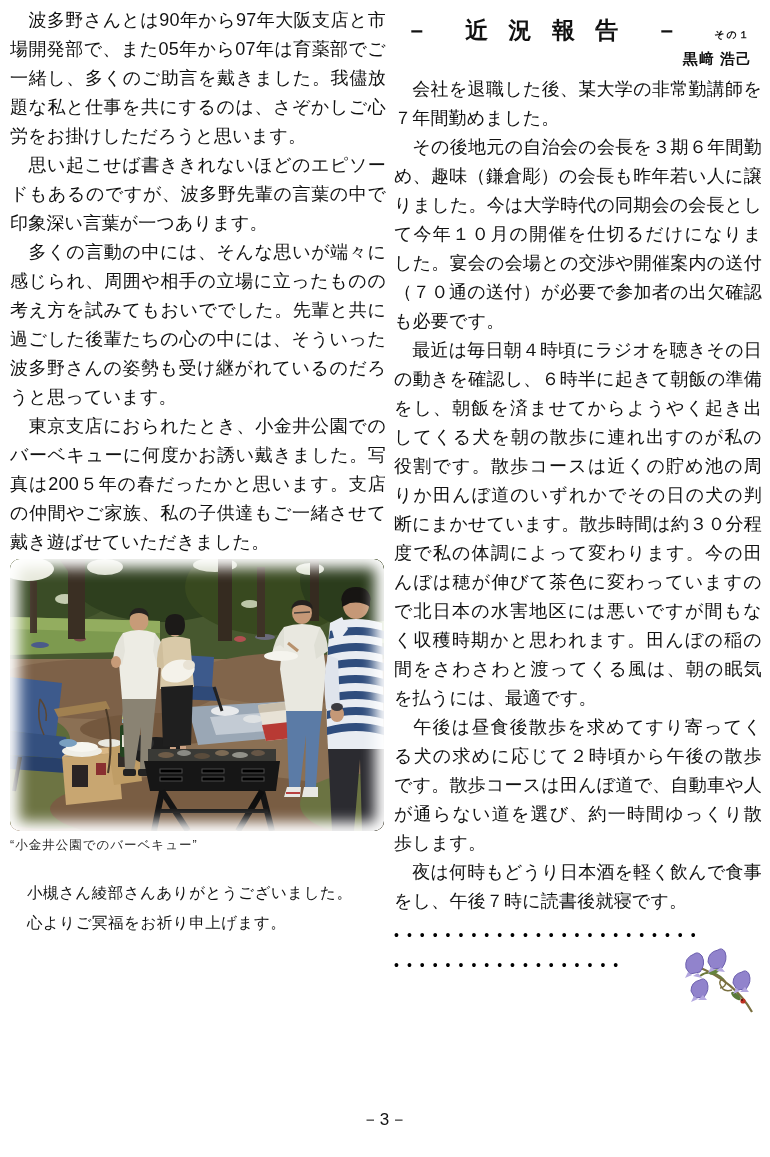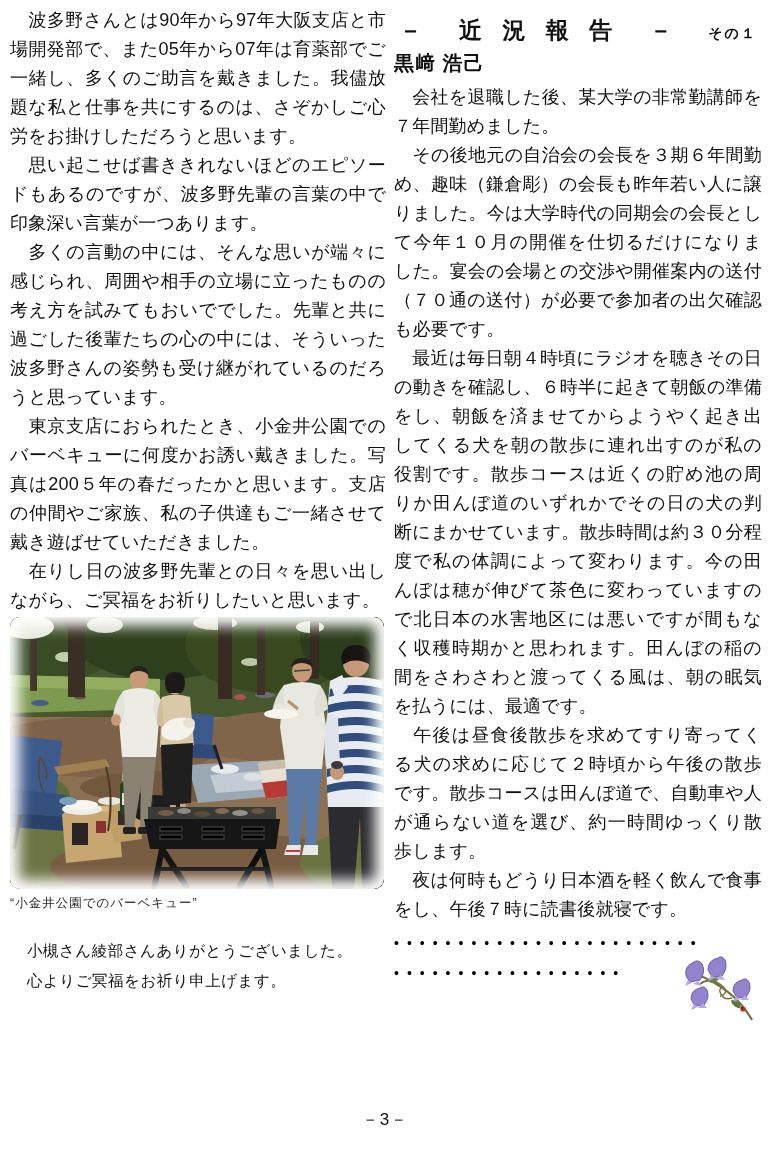--- a/index.html
+++ b/index.html
@@ -31,28 +31,29 @@
     margin-bottom:2px;
     white-space:nowrap;
     gap:13px;
   }
   .heading-title{
     font-size:23px;
     font-weight:bold;
     letter-spacing:7px;
   }
   .heading-part{
-    font-size:14px;
+    font-size:10px;
     font-weight:bold;
     margin-left:16px;
     letter-spacing:2px;
   }
   .author-line{
+    text-align:right;
     padding-right:10px;
-    font-size:20px;
+    font-size:15px;
     font-weight:bold;
     letter-spacing:1px;
     margin:4px 0 6px 0;
   }
   .photo-frame{
     position:relative;
     width:374px;height:272px;
     margin-top:2px;
     border-radius:10px;
     overflow:hidden;
@@ -110,21 +111,20 @@
 </head>
 <body>
 
 <div class="page">
 
   <div class="col col-left">
     <p class="body-text">　波多野さんとは90年から97年大阪支店と市場開発部で、また05年から07年は育薬部でご一緒し、多くのご助言を戴きました。我儘放題な私と仕事を共にするのは、さぞかしご心労をお掛けしただろうと思います。</p>
     <p class="body-text">　思い起こせば書ききれないほどのエピソードもあるのですが、波多野先輩の言葉の中で印象深い言葉が一つあります。</p>
     <p class="body-text">　多くの言動の中には、そんな思いが端々に感じられ、周囲や相手の立場に立ったものの考え方を試みてもおいででした。先輩と共に過ごした後輩たちの心の中には、そういった波多野さんの姿勢も受け継がれているのだろうと思っています。</p>
     <p class="body-text">　東京支店におられたとき、小金井公園でのバーベキューに何度かお誘い戴きました。写真は200５年の春だったかと思います。支店の仲間やご家族、私の子供達もご一緒させて戴き遊ばせていただきました。</p>
-    <p class="body-text">　在りし日の波多野先輩との日々を思い出しながら、ご冥福をお祈りしたいと思います。</p>
 
     <div class="photo-frame">
       <svg width="374" height="272" viewBox="0 0 374 272">
 
         <rect x="0" y="0" width="374" height="272" fill="#8b7054"></rect>
 
         <rect x="0" y="0" width="374" height="100" fill="#47582f"></rect>
         <ellipse cx="40" cy="25" rx="70" ry="40" fill="#3a4c26"></ellipse>
         <ellipse cx="150" cy="18" rx="90" ry="45" fill="#2e3f1e"></ellipse>
         <ellipse cx="260" cy="28" rx="85" ry="48" fill="#38491f"></ellipse>

